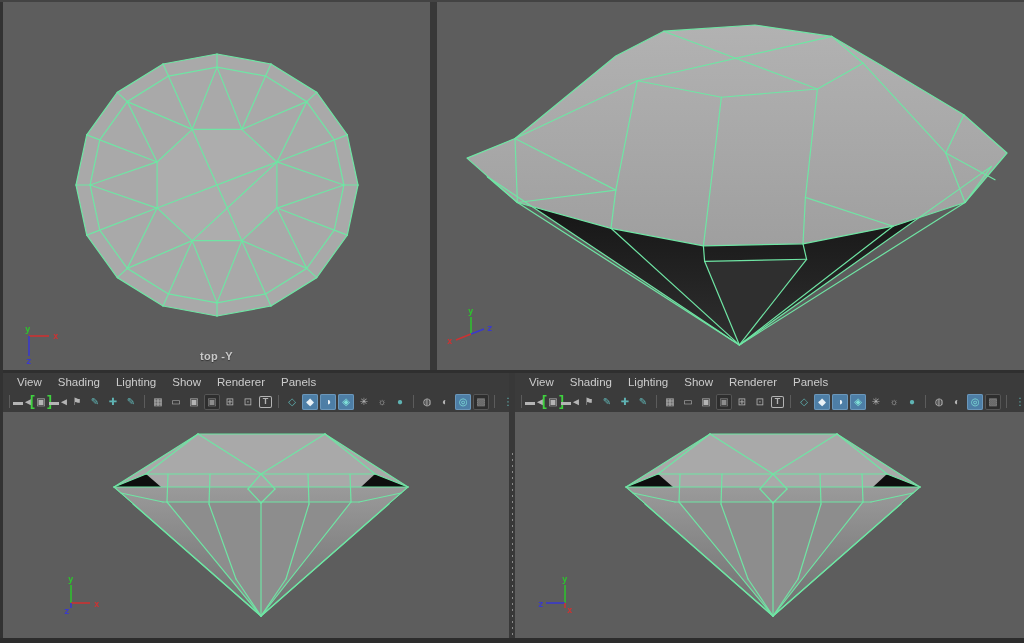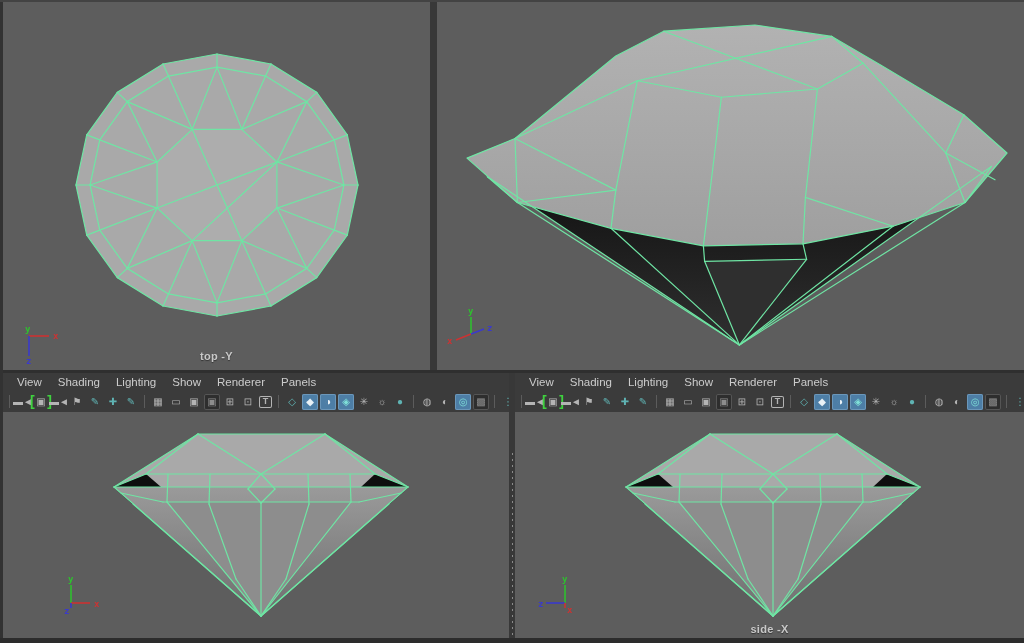--- a/index.html
+++ b/index.html
@@ -402,18 +402,17 @@
         <line x1="386" y1="92" x2="258" y2="204" stroke="#6fe5a4" stroke-width="1.2" stroke-linecap="round"></line>
       </svg>
     <div class="gizmo" id="gizmo-side" style="left:18px;bottom:14px;"><svg width="50" height="52">
           <line x1="32" y1="30" x2="32" y2="12" stroke="#2fbf2f" stroke-width="1.6"></line>
           <text x="29" y="9" fill="#2fbf2f">y</text>
           <line x1="32" y1="30" x2="13" y2="30" stroke="#3a3acc" stroke-width="1.6"></line>
           <text x="5" y="34" fill="#3a3acc">z</text>
           <line x1="32" y1="30" x2="32" y2="35" stroke="#cc3333" stroke-width="1.6"></line>
           <text x="34" y="40" fill="#cc3333">x</text>
         </svg></div>
-    <div class="vplabel">side -X</div>
   </div>
 </div>
 
 <div class="divider-v divider-dots" style="left:509px;top:373px;width:6px;height:270px;"></div>
 <div class="edge" style="left:0;top:638px;width:1024px;height:5px;background:#2c2c2c;"></div>
 
 </body></html>

